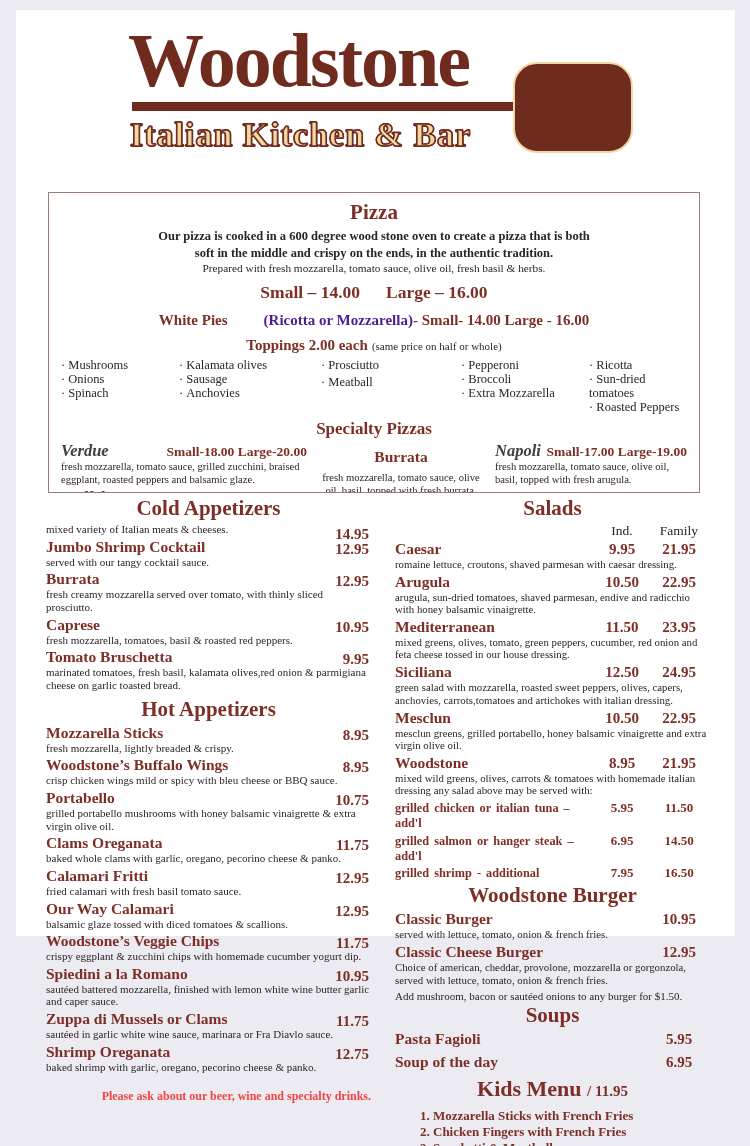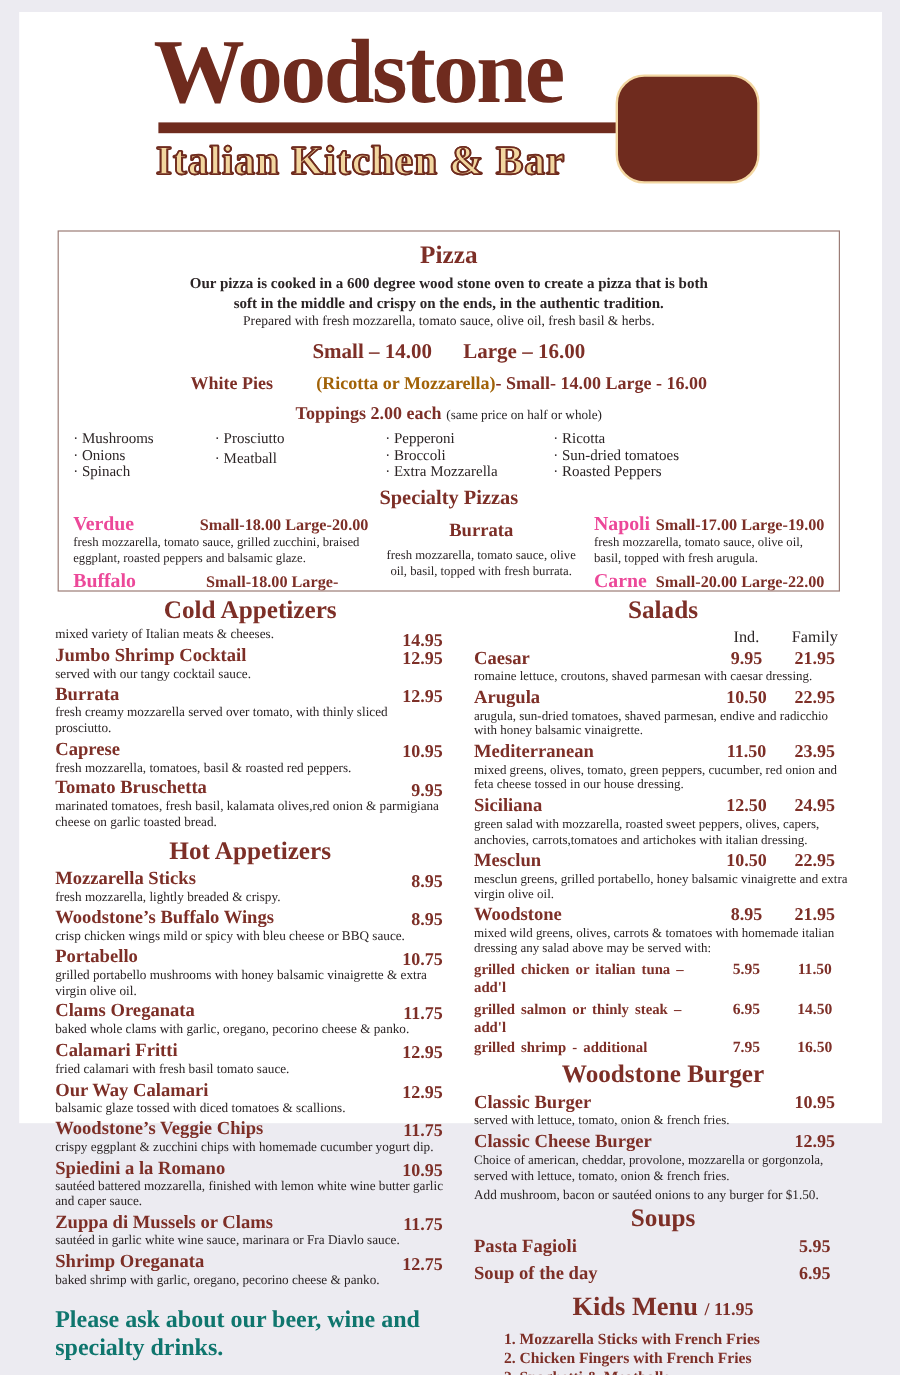--- a/index.html
+++ b/index.html
@@ -22,32 +22,32 @@
   .pizza-box { position:absolute; left:32px; top:182px; width:652px; height:301px;
                border:1px solid #9b7c76; text-align:center; overflow:hidden; }
   .pz-title { font-size:21px; font-weight:bold; color:#7d2f27; margin-top:7px; }
   .pz-intro { font-size:12.5px; font-weight:bold; line-height:1.32; margin-top:3px; }
   .pz-prepared { font-size:11.3px; line-height:1.2; margin-top:1px; }
   .pz-sizes { font-size:17.5px; font-weight:bold; color:#7d2f27; margin-top:6px; }
   .pz-sizes span { display:inline-block; margin:0 13px; }
   .pz-size-note { font-size:11.3px; }
   .pz-white { font-size:15px; font-weight:bold; margin-top:9px; }
   .pz-white .mr { color:#7d2f27; }
-  .pz-white .bk { color:#a16207;padding-left:36px; }
+  .pz-white .bk { color:#4c1d95;padding-left:36px; }
   .pz-top-head { margin-top:7px; }
   .pz-top-head .t1 { font-size:15px; font-weight:bold; color:#7d2f27; }
   .pz-top-head .t2 { font-size:11px; color:#231f20; }
   .toppings { display:grid; grid-template-columns:118px 142px 140px 128px 1fr; text-align:left;
               padding:4px 12px 0; font-size:12.5px; line-height:1.12; }
   .toppings p::before { content:"·\00a0 "; }
   .sp-title { font-size:17px; font-weight:bold; color:#7d2f27; margin-top:5px; }
   .specialty { display:grid; grid-template-columns:246px 168px 1fr; column-gap:10px;
                text-align:left; padding:3px 12px 0; }
   .sp-item .head { display:flex; align-items:baseline; }
-  .sp-item .nm { font-size:16.5px; font-weight:bold; color:#ec4899; line-height:1.1; }
+  .sp-item .nm { font-size:16.5px; font-weight:bold; color:#404040; line-height:1.1;font-style:italic; }
   .sp-item .pr { font-size:13.5px; font-weight:bold; color:#7d2f27; margin-left:auto; }
   .sp-item .ds { font-size:10.6px; line-height:1.22; margin:1px 0 2px; }
   .sp-center { text-align:center; }
   .sp-center .nm { font-size:15.5px; font-weight:bold; color:#7d2f27; margin-top:6px; }
   .sp-center .ds { font-size:10.6px; line-height:1.25; margin-top:5px; }
 
   
   .columns { position:absolute; left:30px; top:487px; width:664px; display:flex; gap:24px; }
   .col-left { width:325px; }
   .col-right { width:315px; }
@@ -81,21 +81,21 @@
   .soup-row { display:flex; align-items:baseline; margin-bottom:5px; }
   .soup-row .nm { flex:1; font-size:15.5px; font-weight:bold; color:#7d2f27; }
   .soup-row .pv { width:62px; text-align:center; font-size:15px; font-weight:bold; color:#7d2f27; }
 
   .kids-h { font-size:22px; font-weight:bold; color:#7d2f27; text-align:center; margin:4px 0 6px; }
   .kids-h .sub { font-size:15px; }
   ol.kids { padding-left:38px; }
   ol.kids li { font-size:13px; font-weight:bold; color:#7d2f27; line-height:1.22; }
   ol.kids li::marker { color:#7d2f27; font-weight:bold; }
 
-  .footer-note { font-size:20px; font-weight:bold; color:#0f766e; text-align:left; margin-top:16px; }
+  .footer-note { font-size:12px; font-weight:bold; color:#ef4444; text-align:right; margin-top:16px; }
 </style>
 </head>
 <body>
 
 <div class="page">
 
   <div class="logo">
     <div class="logo-title">Woodstone</div>
     <div class="peel-bar"></div>
     <div class="peel-head"></div>
@@ -119,20 +119,25 @@
       <span class="t1">Toppings 2.00 each</span>
       <span class="t2">(same price on half or whole)</span>
     </div>
     <div class="toppings">
       <div>
         <p>Mushrooms</p>
           <p>Onions</p>
           <p>Spinach</p>
       </div>
       <div>
+        <p>Kalamata olives</p>
+          <p>Sausage</p>
+          <p>Anchovies</p>
+      </div>
+      <div>
         <p style="margin-bottom:3px;">Prosciutto</p>
           <p style="margin-bottom:3px;">Meatball</p>
       </div>
       <div>
         <p>Pepperoni</p>
           <p>Broccoli</p>
           <p>Extra Mozzarella</p>
       </div>
       <div>
         <p>Ricotta</p>
@@ -351,21 +356,21 @@
 
       <div class="addons">
 
           <div class="ar">
             <span class="nm">grilled chicken or italian tuna – add'l</span>
             <span class="pv cc">5.95</span>
             <span class="pv cf">11.50</span>
           </div>
 
           <div class="ar">
-            <span class="nm">grilled salmon or thinly steak – add'l</span>
+            <span class="nm">grilled salmon or hanger steak – add'l</span>
             <span class="pv cc">6.95</span>
             <span class="pv cf">14.50</span>
           </div>
 
           <div class="ar">
             <span class="nm">grilled shrimp - additional</span>
             <span class="pv cc">7.95</span>
             <span class="pv cf">16.50</span>
           </div>
 

